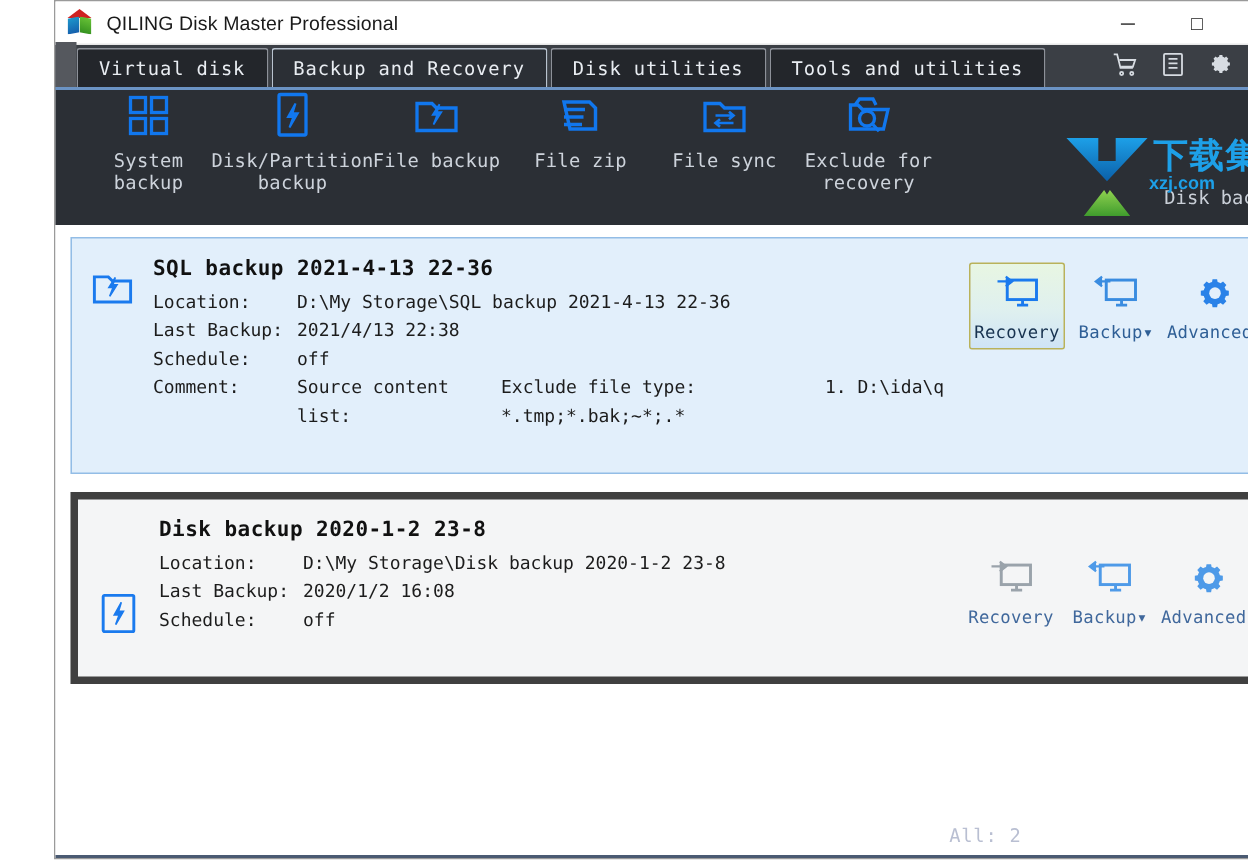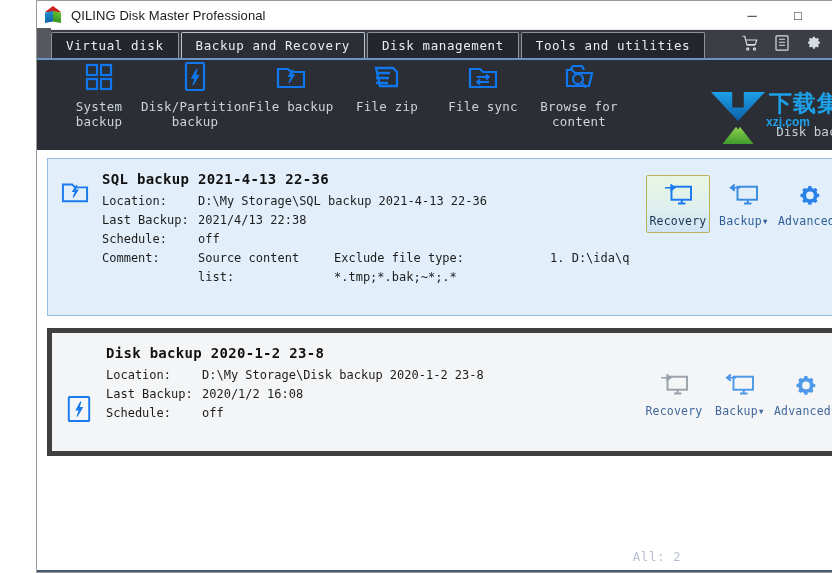--- a/index.html
+++ b/index.html
@@ -187,21 +187,21 @@
       <div class="win-btn">─</div>
       <div class="win-btn">□</div>
       <div class="win-btn close">✕</div>
     </div>
   </div>
 
   <div class="tabstrip">
     <div class="leftpad"></div>
     <div class="tab">Virtual disk</div>
     <div class="tab active">Backup and Recovery</div>
-    <div class="tab">Disk management</div>
+    <div class="tab">Disk utilities</div>
     <div class="tab">Tools and utilities</div>
 
     <div class="tool-icons">
       <svg class="ticon" viewBox="0 0 24 24" fill="none" stroke="currentColor" stroke-width="1.6">
         <path d="M2 3h3l3 12h11"></path>
           <path d="M7 8h14l-2 6H8.5"></path>
           <circle cx="9" cy="20" r="1.4"></circle>
           <circle cx="18" cy="20" r="1.4"></circle>
       </svg>
       <svg class="ticon" viewBox="0 0 24 24" fill="none" stroke="currentColor" stroke-width="1.6">
@@ -277,21 +277,21 @@
 
     <div class="act">
       <div class="glyph">
         <svg width="32" height="30" viewBox="0 0 32 30" fill="none" stroke="#1177ee" stroke-width="2.2">
           <path d="M4 8V24h22L29 11H12L9 8z"></path>
           <path d="M7 8l3-4h9l2 4"></path>
           <circle cx="15" cy="17" r="5"></circle>
             <path d="M19 21l4 4.5"></path>
         </svg>
       </div>
-      <div class="lbl">Browse for content</div>
+      <div class="lbl">Exclude for recovery</div>
     </div>
 
     <div class="watermark">
       <div class="wm-behind">Disk backup</div>
       <svg class="wm-arrow" viewBox="0 0 60 58">
         <defs>
           <linearGradient id="gb" x1="0" y1="0" x2="0" y2="1">
             <stop offset="0" stop-color="#1da0e8"></stop>
               <stop offset="1" stop-color="#0b5fa8"></stop>
           </linearGradient>

